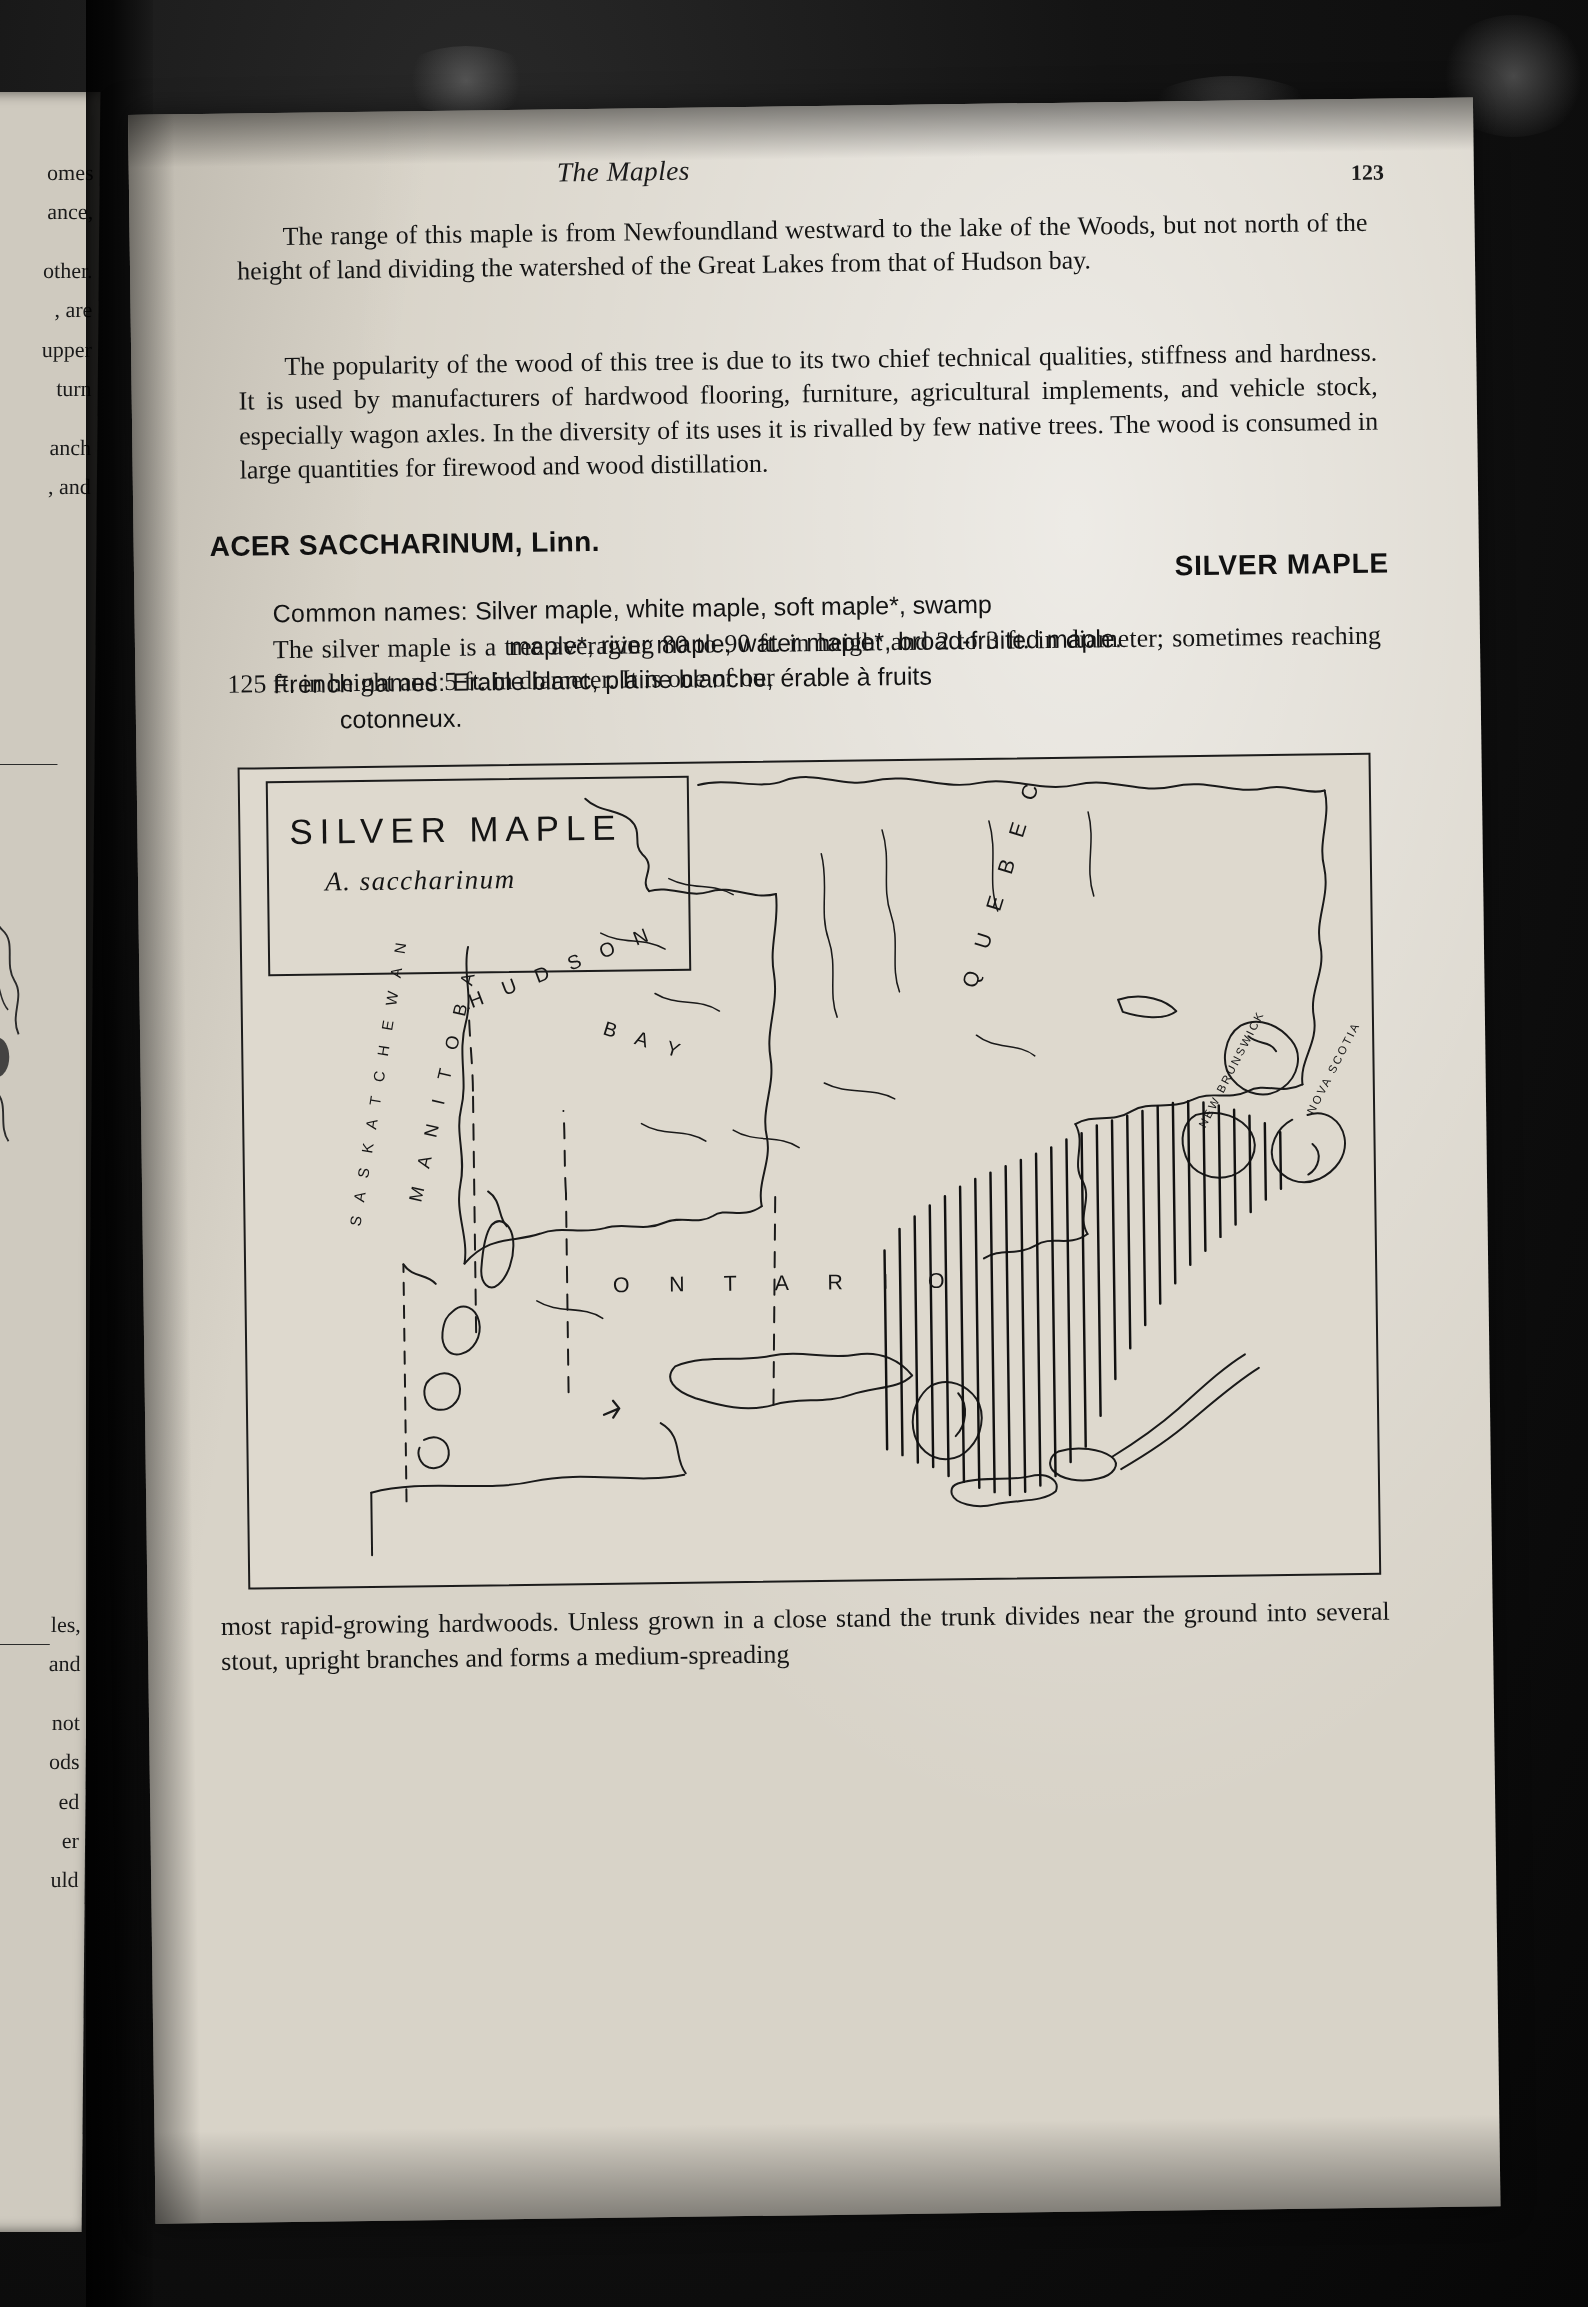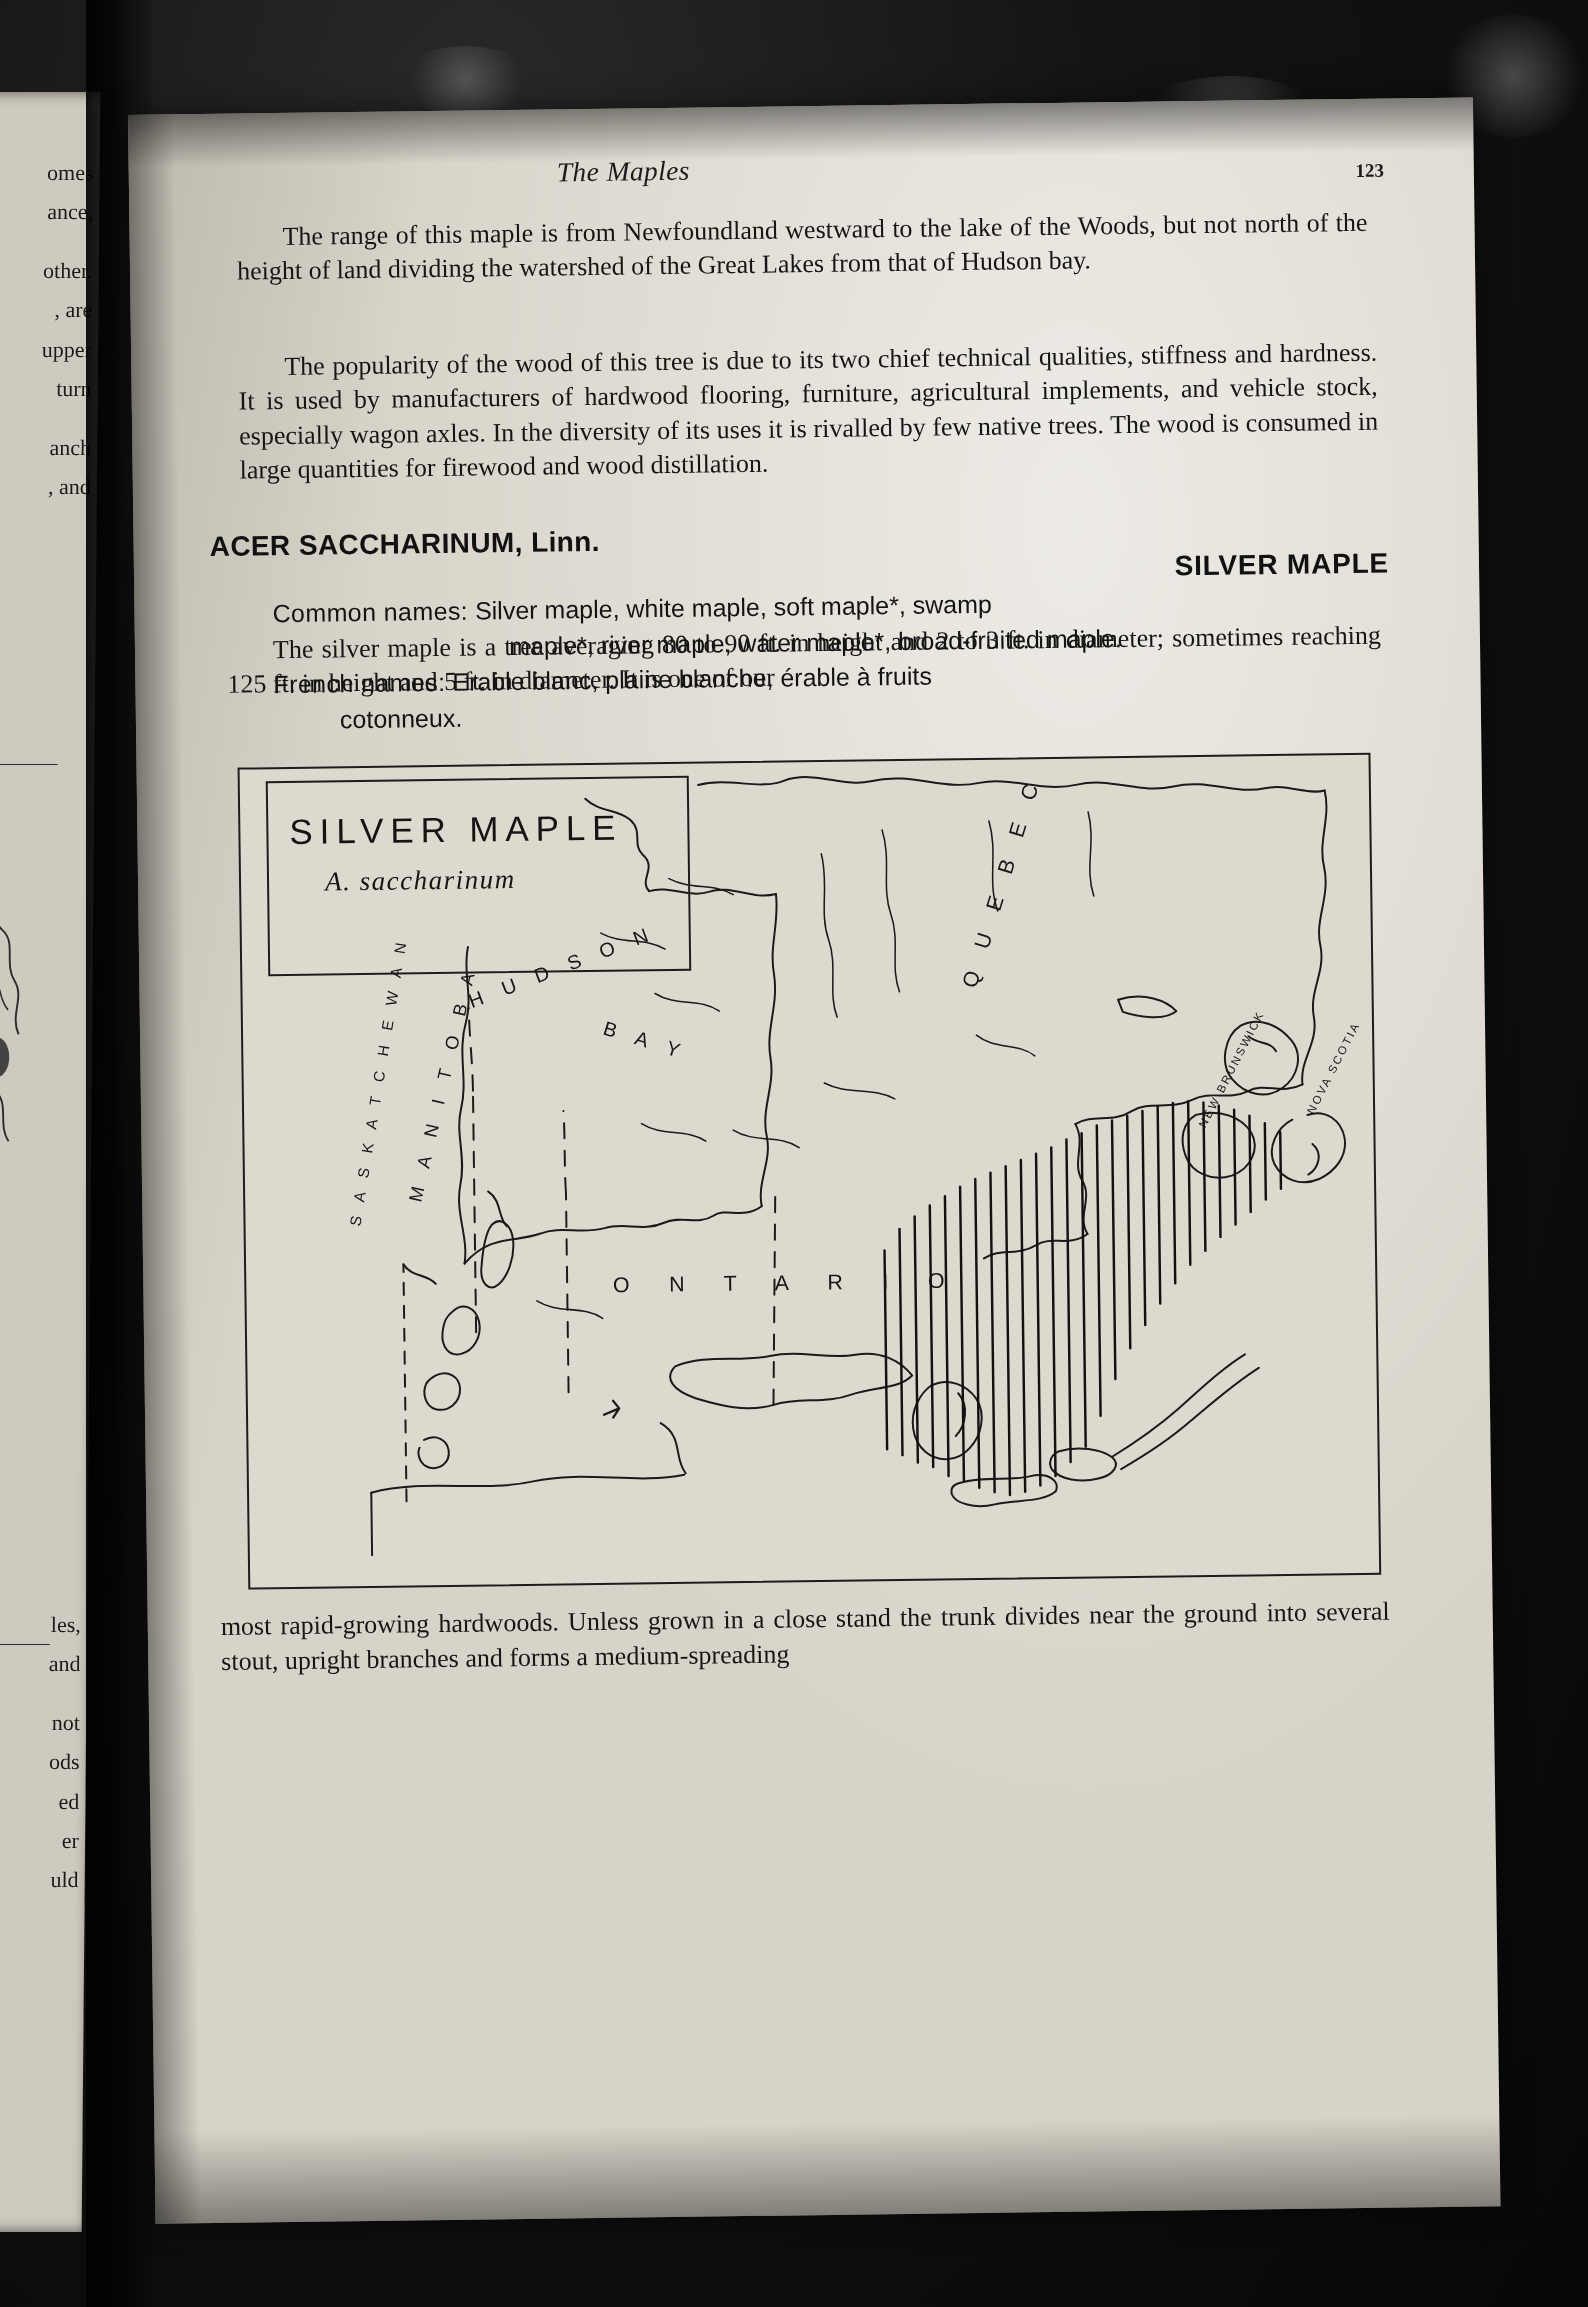--- a/index.html
+++ b/index.html
@@ -110,21 +110,21 @@
     top: 47px;
     font-style: italic;
     font-size: 27.5px;
     letter-spacing: 0.4px;
     color: #1b1b1b;
   }
   .folio {
     position: absolute;
     right: 90px;
     top: 61px;
-    font-size: 19px;
+    font-size: 22px;
     font-weight: bold;
     color: #1b1b1b;
   }
 
   
   .para {
     position: absolute;
     color: #151515;
     font-size: 26px;
     line-height: 1.32;

